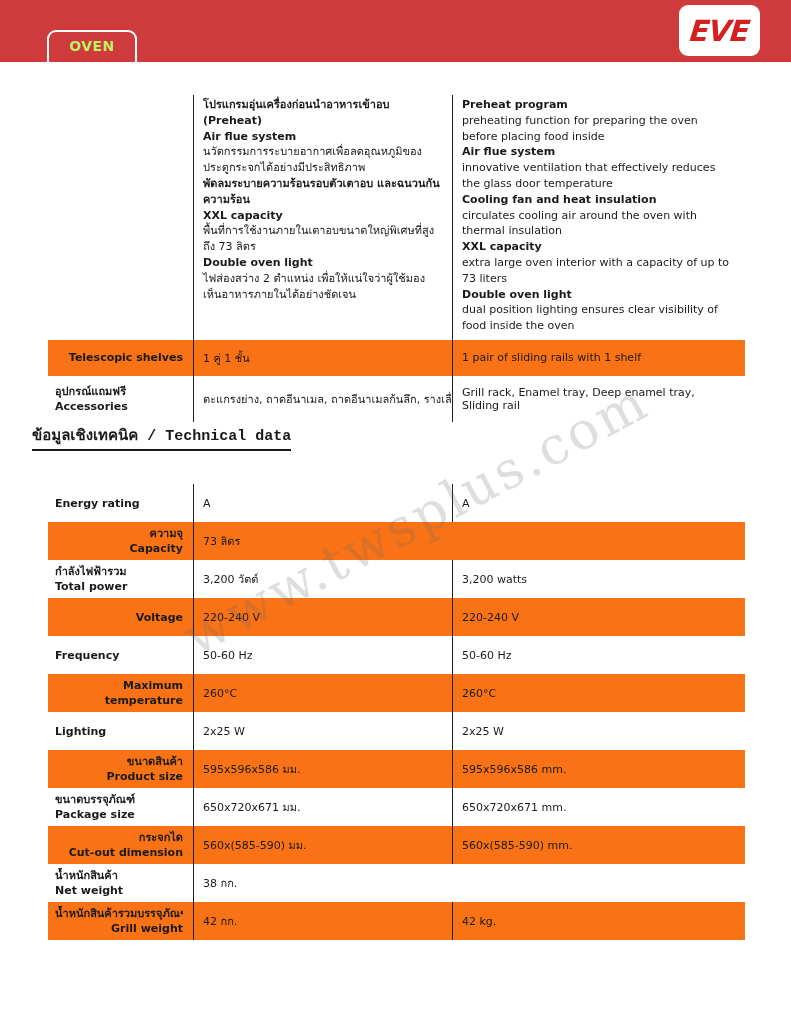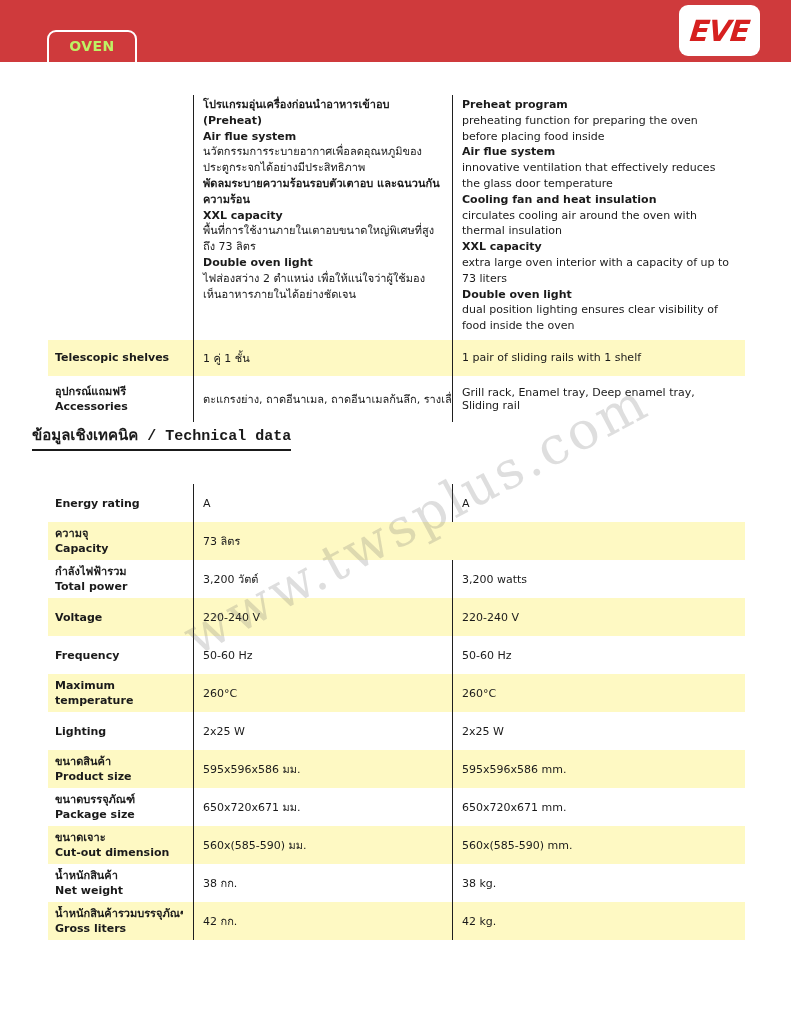--- a/index.html
+++ b/index.html
@@ -30,21 +30,21 @@
     position:absolute; left:158px; top:492px; width:505px; text-align:center;
     transform:rotate(-28deg);
     font-family:"DejaVu Serif","Liberation Serif",serif;
     font-size:52px; letter-spacing:3px; color:rgba(105,105,105,0.22);
     pointer-events:none; z-index:10; white-space:nowrap;
   }
 
   
   .tbl { position:absolute; left:48px; width:697px; }
   .row { display:grid; grid-template-columns:145px 259px 293px; }
-  .row.shade { background:#fef9c3; }
+  .row.shade { background:#f97316;text-align:right; }
   .cell { padding:0 10px 0 9px; }
   .cell.c2, .cell.c3 { border-left:1px solid #1f1f1f; }
   .lab { display:flex; flex-direction:column; justify-content:center; padding-left:7px; }
   .lab-th, .lab-en { font-weight:bold; font-size:11px; line-height:15px; }
   .lab-th { white-space:nowrap; overflow:hidden; }
   .val { display:flex; align-items:center; font-size:11px; }
   .val.th-val { white-space:nowrap; overflow:hidden; }
 
   
   .feature-block { top:95px; }
@@ -200,39 +200,38 @@
       <div class="cell lab">
         <div class="lab-th">ขนาดบรรจุภัณฑ์</div>
         <div class="lab-en">Package size</div>
       </div>
       <div class="cell c2 val th-val">650x720x671 มม.</div>
       <div class="cell c3 val">650x720x671 mm.</div>
     </div>
 
     <div class="row shade">
       <div class="cell lab">
-        <div class="lab-th">ขนาดเจาะ</div>
+        <div class="lab-th">กระจกได</div>
         <div class="lab-en">Cut-out dimension</div>
       </div>
       <div class="cell c2 val th-val">560x(585-590) มม.</div>
       <div class="cell c3 val">560x(585-590) mm.</div>
     </div>
 
     <div class="row">
       <div class="cell lab">
         <div class="lab-th">น้ำหนักสินค้า</div>
         <div class="lab-en">Net weight</div>
       </div>
       <div class="cell c2 val th-val">38 กก.</div>
-      <div class="cell c3 val">38 kg.</div>
     </div>
 
     <div class="row shade">
       <div class="cell lab">
         <div class="lab-th">น้ำหนักสินค้ารวมบรรจุภัณฑ์</div>
-        <div class="lab-en">Gross liters</div>
+        <div class="lab-en">Grill weight</div>
       </div>
       <div class="cell c2 val th-val">42 กก.</div>
       <div class="cell c3 val">42 kg.</div>
     </div>
 
   </section>
 </div>
 
 </body></html>

